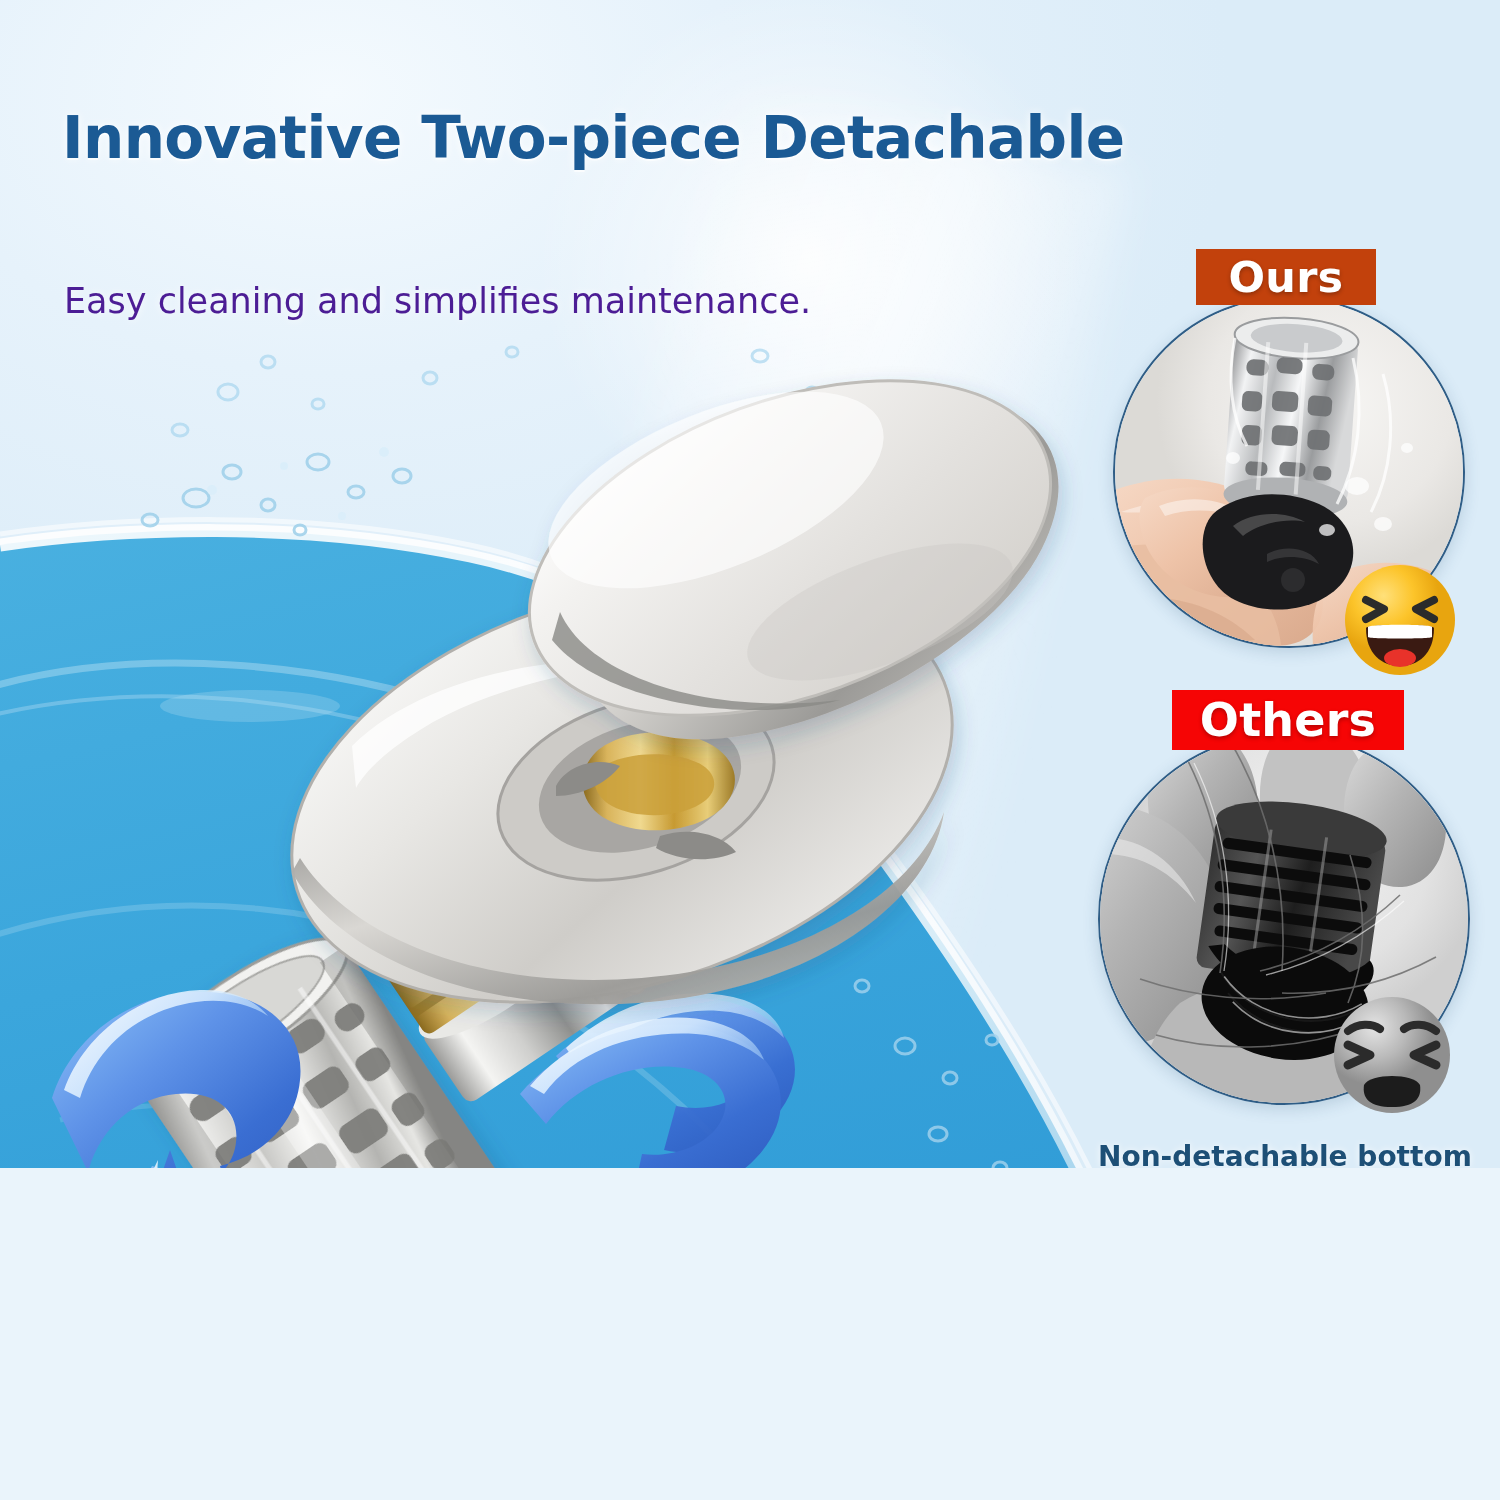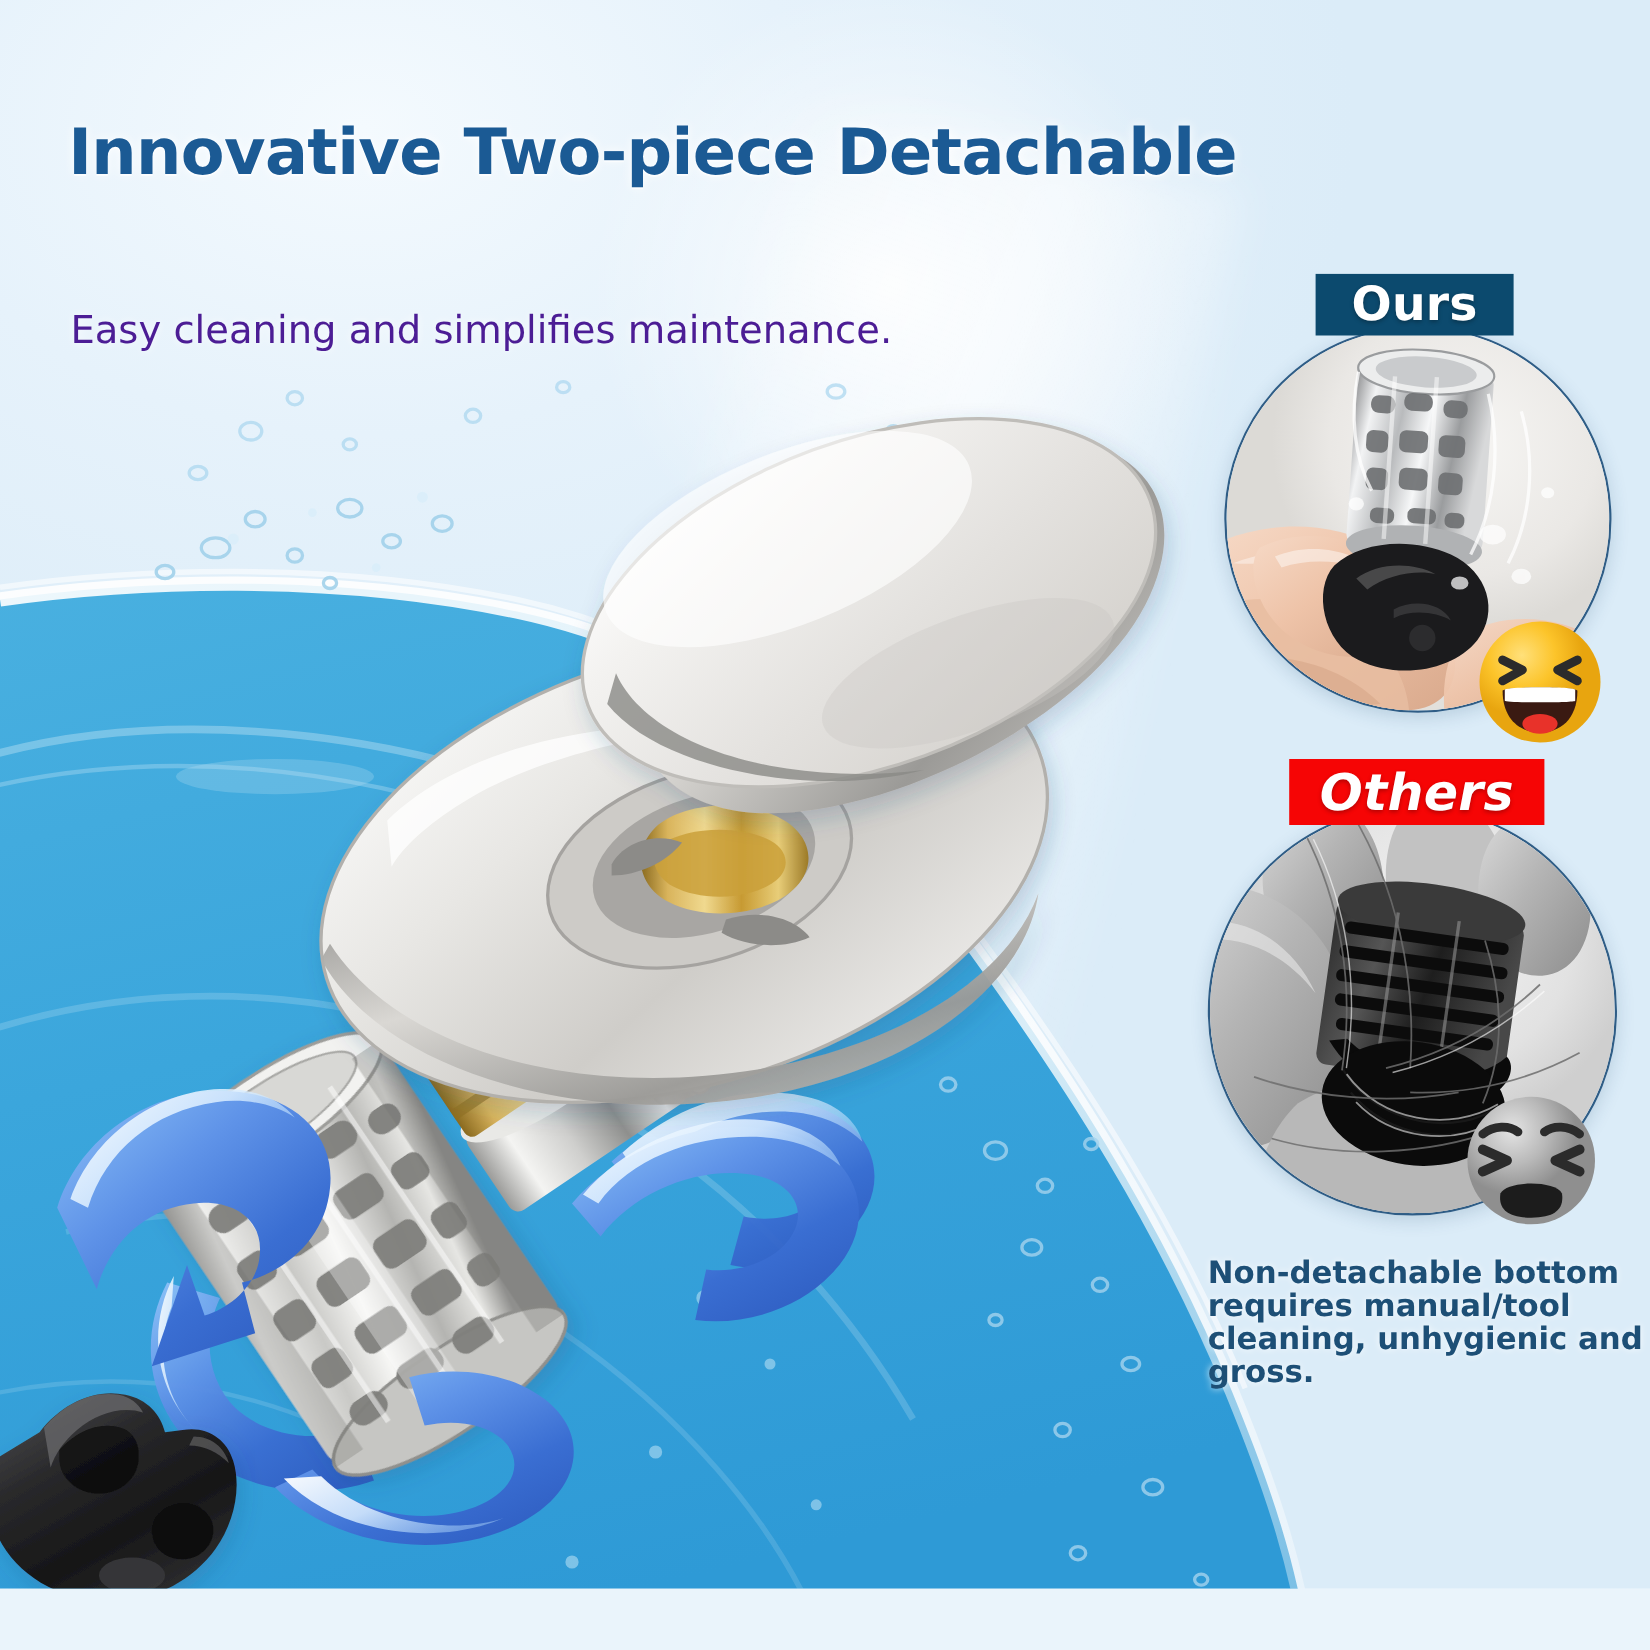--- a/index.html
+++ b/index.html
@@ -1,21 +1,21 @@
 <!DOCTYPE html>
 <html><head>
 <meta charset="utf-8">
 <style>
   html,body{margin:0;padding:0;}
   body{
     width:1500px;height:1500px;overflow:hidden;
     font-family:"DejaVu Sans", sans-serif;
     background:#eaf4fb;
   }
-  #stage{position:relative;width:1500px;height:1444px;overflow:hidden;}
+  #stage{position:relative;width:1500px;height:1168px;overflow:hidden;}
 
   
   .bg-sky{
     position:absolute;inset:0;
     background:
       radial-gradient(900px 620px at 22% 8%, #f4fafe 0%, #e6f2fb 45%, #dbecf8 100%),
       linear-gradient(160deg,#f2f9fd 0%,#e3f0fa 55%,#d8ebf7 100%);
   }
   .bg-sheen{
     position:absolute;left:430px;top:-120px;width:760px;height:760px;
@@ -53,22 +53,22 @@
     position:absolute;border-radius:50%;overflow:hidden;
     border:2px solid #2f5d86;
     box-shadow:0 4px 16px rgba(30,70,110,.18);
   }
   .badge{
     position:absolute;display:flex;align-items:center;justify-content:center;
     font-weight:700;color:#ffffff;
     letter-spacing:0.2px;
     text-shadow:0 2px 4px rgba(0,0,0,.28);
   }
-  .badge.ours{background:#0c4a6e;}
-  .badge.others{background:#f60505;font-style:italic;}
+  .badge.ours{background:#c2410c;}
+  .badge.others{background:#f60505;}
 
   .emoji{position:absolute;border-radius:50%;}
 
   .cmp-caption{
     position:absolute;left:1098px;top:1142px;width:396px;
     font-size:28px;font-weight:700;line-height:1.07;
     color:#1d4f76;
     text-shadow:0 0 7px rgba(255,255,255,.8);
   }
 

